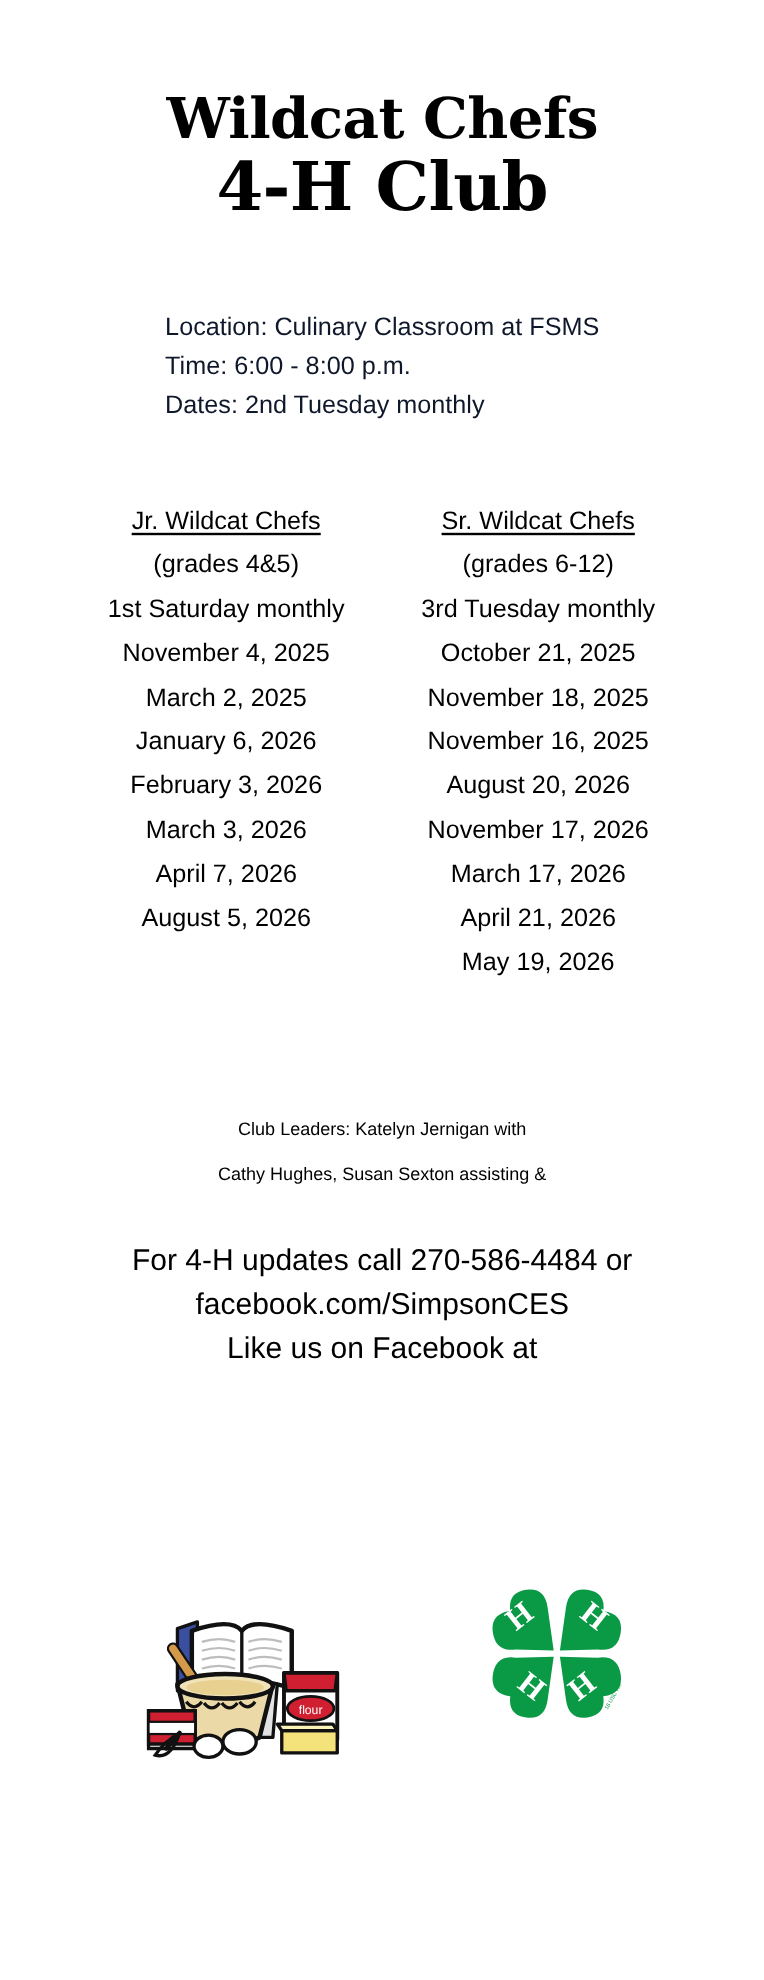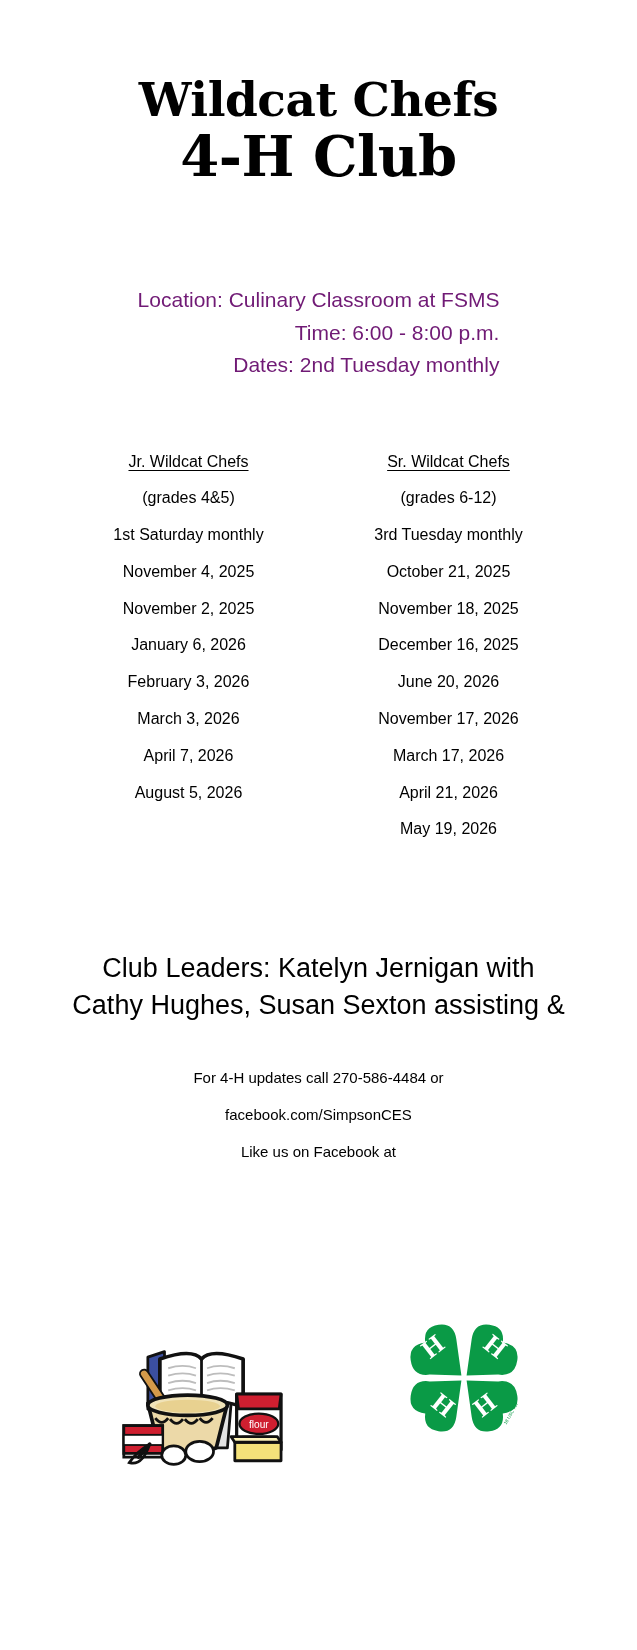--- a/index.html
+++ b/index.html
@@ -39,68 +39,68 @@
     white-space: nowrap;
   }
   .title-line2 {
     font-size: 56px;
     line-height: 56px;
     white-space: nowrap;
   }
 
   
   .info-block {
-    margin-top: 100px;
-    text-align: right;
+    margin-top: 73px;
+    text-align: left;
     font-size: 21px;
     line-height: 32.5px;
-    color: #701a75;
+    color: #0f172a;
   }
   .info-line { white-space: nowrap; }
 
   
   .columns {
     margin-top: 62px;
     width: 520px;
     display: flex;
     justify-content: center;
     align-items: flex-start;
   }
   .col {
     width: 50%;
     text-align: center;
-    font-size: 16px;
+    font-size: 21px;
     line-height: 36.8px;
   }
   .col-head {
     text-decoration: underline;
     text-underline-offset: 3px;
     white-space: nowrap;
   }
   .col-sub { white-space: nowrap; }
   .col-row { white-space: nowrap; }
   .asterisks {
     color: #c00000;
     font-weight: bold;
   }
 
   
   .leaders-block {
     margin-top: 102px;
     text-align: center;
-    font-size: 27px;
+    font-size: 15px;
     line-height: 37px;
   }
   .leaders-line { white-space: nowrap; }
 
   
   .contact-block {
     margin-top: 35px;
     text-align: center;
-    font-size: 15px;
+    font-size: 25px;
     line-height: 37px;
   }
   .contact-line { white-space: nowrap; }
 
   
   .images-row {
     position: absolute;
     left: 0;
     right: 0;
     top: 1285px;
@@ -128,36 +128,36 @@
     <div class="info-line">Dates: 2nd Tuesday monthly</div>
   </div>
 
   <div class="columns">
 
     <div class="col">
       <div class="col-head">Jr.  Wildcat Chefs</div>
       <div class="col-sub">(grades 4&amp;5)</div>
       <div class="col-row">1st Saturday monthly</div>
       <div class="col-row">November 4, 2025</div>
-      <div class="col-row">November 2, 2025</div>
+      <div class="col-row">March 2, 2025</div>
       <div class="col-row">January 6, 2026</div>
       <div class="col-row">February 3, 2026</div>
       <div class="col-row">March 3, 2026</div>
       <div class="col-row">April 7, 2026</div>
       <div class="col-row">August 5, 2026</div>
     </div>
 
     <div class="col">
       <div class="col-head">Sr. Wildcat Chefs</div>
       <div class="col-sub">(grades 6-12)</div>
       <div class="col-row">3rd Tuesday monthly</div>
       <div class="col-row">October 21, 2025</div>
       <div class="col-row">November 18, 2025</div>
-      <div class="col-row">December 16, 2025</div>
-      <div class="col-row">June 20, 2026</div>
+      <div class="col-row">November 16, 2025</div>
+      <div class="col-row">August 20, 2026</div>
       <div class="col-row">November 17, 2026</div>
       <div class="col-row">March 17, 2026</div>
       <div class="col-row">April 21, 2026</div>
       <div class="col-row">May 19, 2026</div>
     </div>
 
   </div>
 
   <div class="leaders-block">
     <div class="leaders-line">Club Leaders: Katelyn Jernigan with</div>

